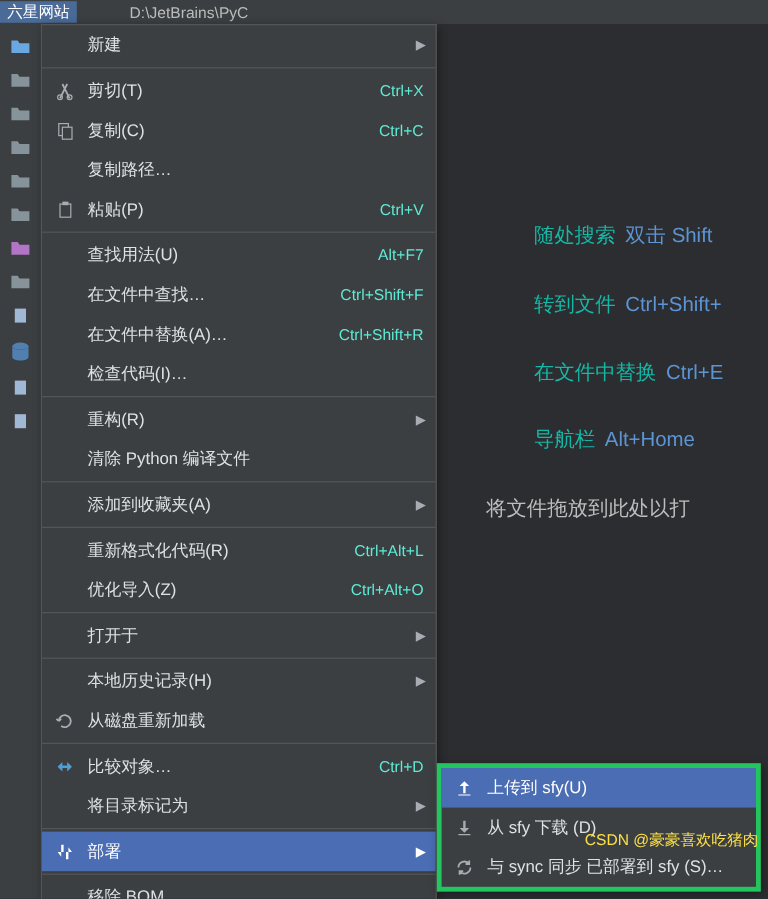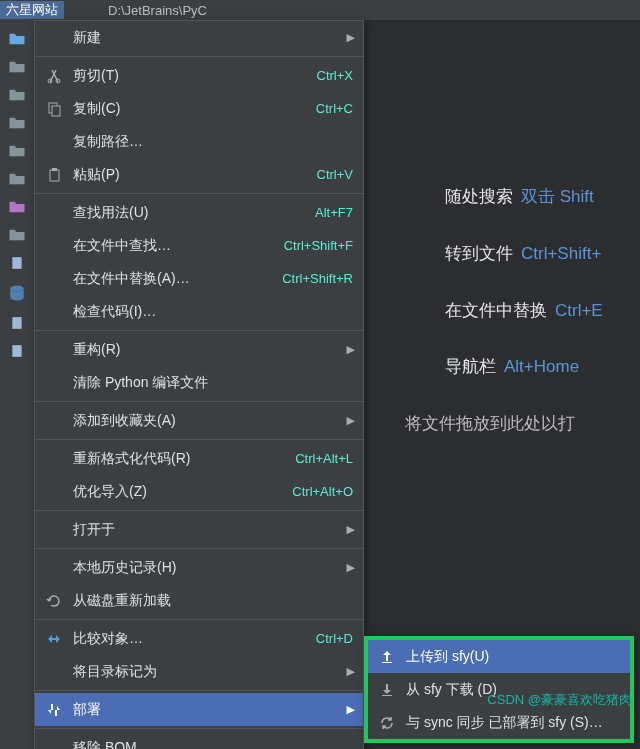--- a/index.html
+++ b/index.html
@@ -20,25 +20,25 @@
 .menu-item .mi-shortcut { margin-left: auto; color: #5eead4; font-size: 13px; }
 .menu-item .mi-arrow { position: absolute; right: 8px; color: #a8adb3; font-size: 11px; }
 .menu-item.highlight { background: #4a6db3; color: #fff; }
 .menu-item.highlight .mi-shortcut, .menu-item.highlight .mi-arrow, .menu-item.highlight .mi-icon { color: #fff; }
 .menu-sep { height: 1px; background: #555; margin: 2px 0; }
 
 .submenu { position: absolute; left: 364px; top: 636px; width: 270px; background: #3c3f41; border: 4px solid #22c55e; box-shadow: 2px 2px 8px rgba(0,0,0,.4); z-index: 20; }
 
 .hints { position: absolute; left: 405px; top: 185px; font-size: 17px; line-height: 1.4; }
 .hint-row { margin-bottom: 33px; white-space: nowrap; }
-.hint-row .hint-label { color: #e5e5e5; padding-left: 40px; }
+.hint-row .hint-label { color: #14b8a6; padding-left: 40px; }
 .hint-row .hint-short { color: #5c94d4; margin-left: 8px; }
 .hint-drag { color: #bdbdbd; font-size: 17px; margin-top: 0; }
 
-.watermark { position: absolute; right: 8px; bottom: 40px; color: #14b8a6; font-size: 13px; z-index: 30; }
+.watermark { position: absolute; right: 8px; bottom: 40px; color: #fde047; font-size: 13px; z-index: 30; }
 
 svg { display: block; }
 </style>
 </head>
 <body>
 
 <div class="toolbar">
   <span class="tb-left">六星网站</span>
   <span class="tb-path">D:\JetBrains\PyC</span>
 </div>

